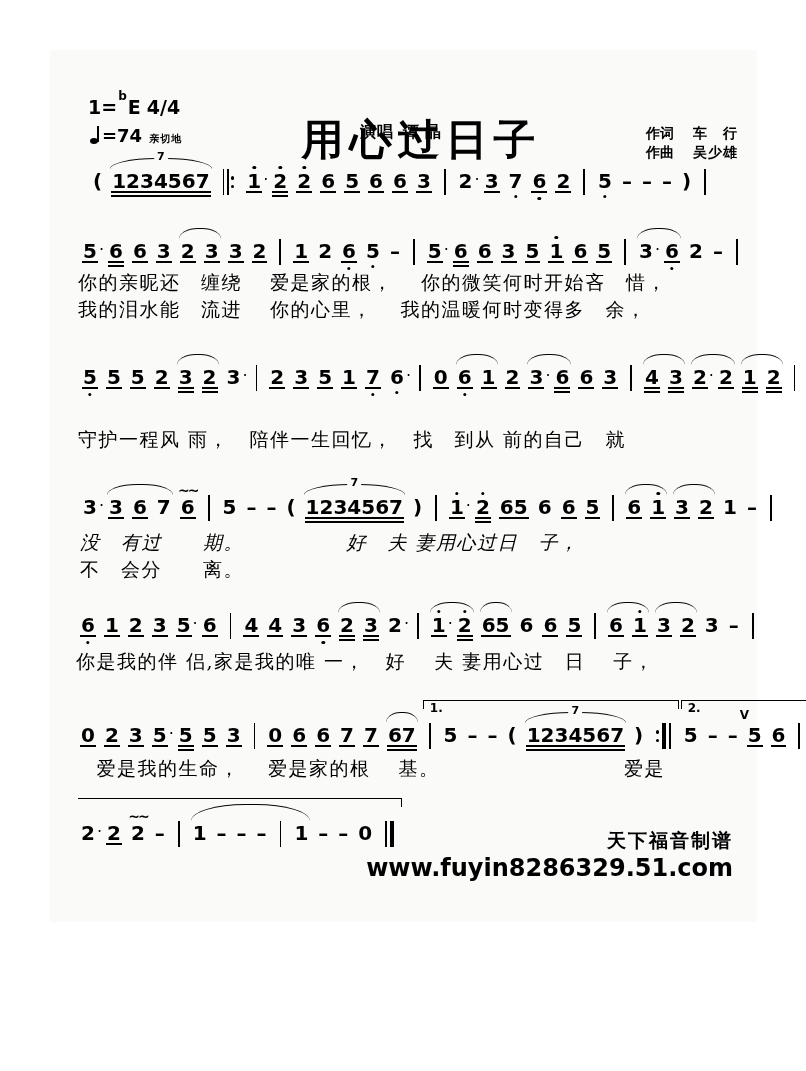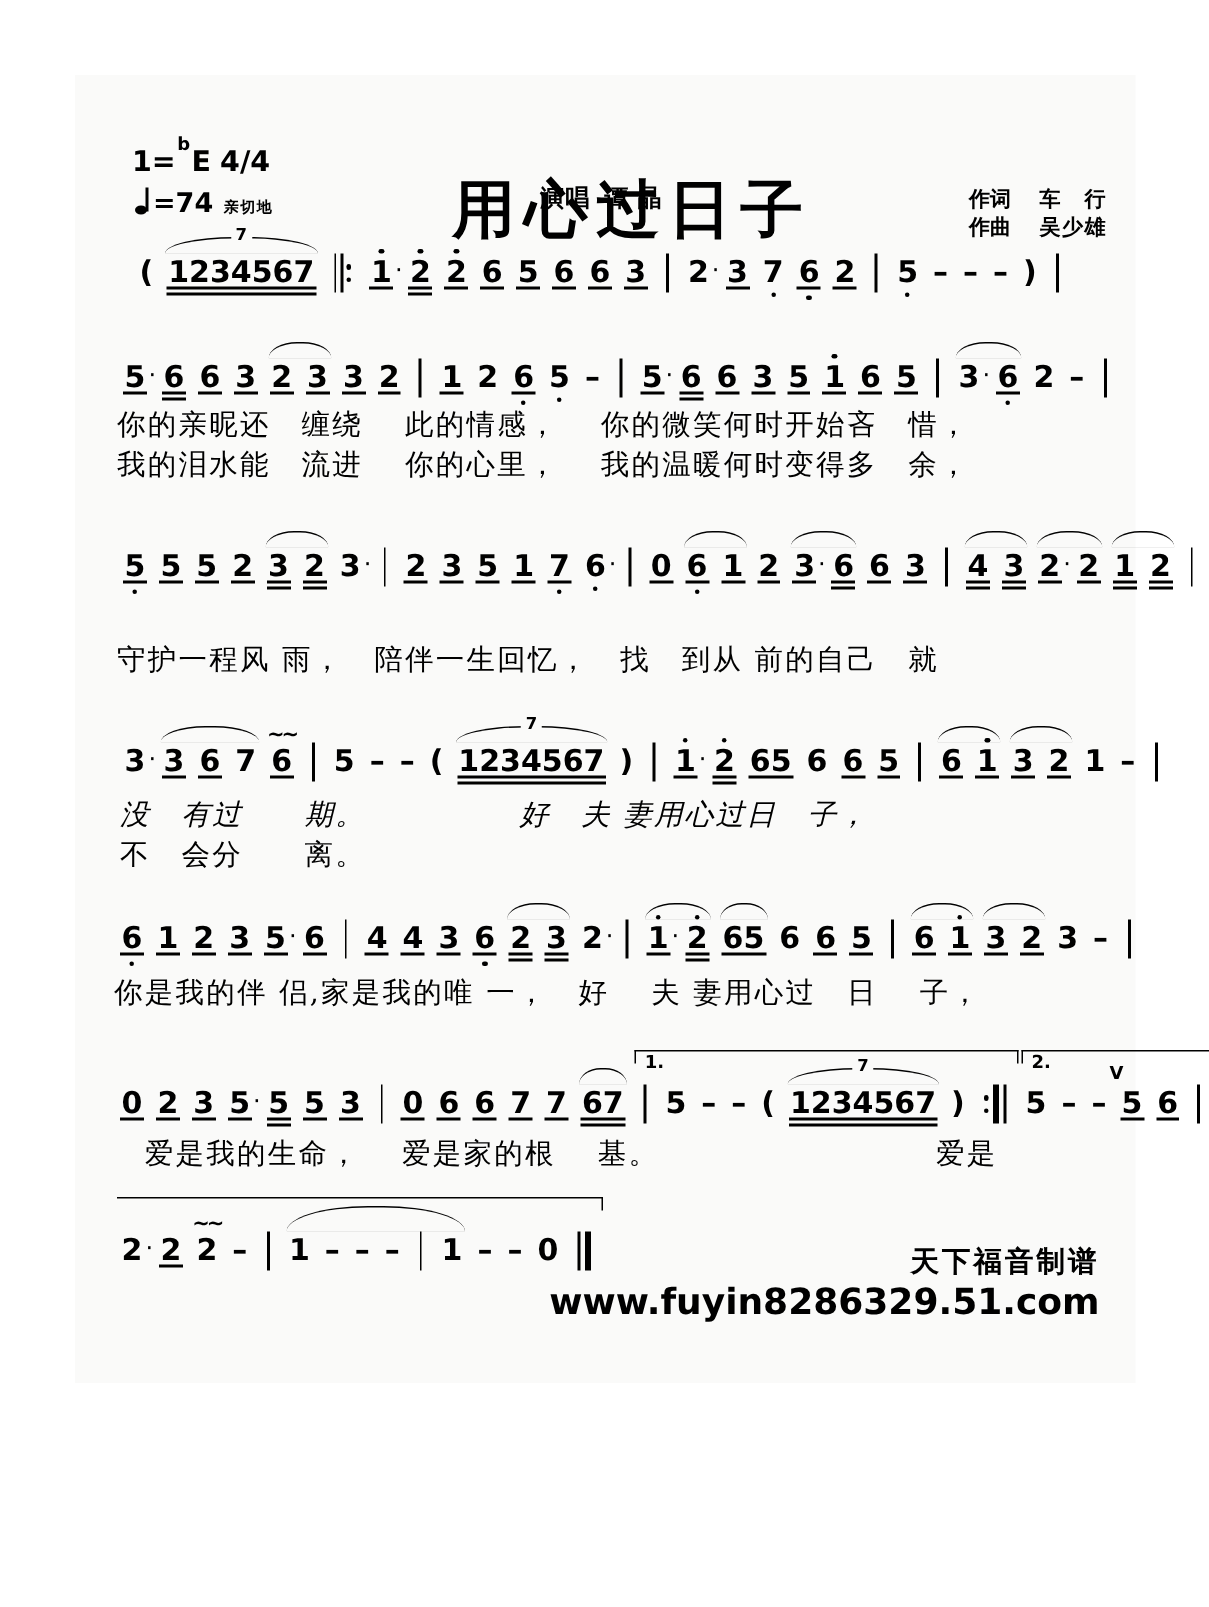--- a/index.html
+++ b/index.html
@@ -911,21 +911,21 @@
         <span class="tok note">
           <span class="glyph">0</span>
         </span>
         <span class="bar">
           <span class="bline"></span>
           <span class="bline thick"></span>
         </span>
       </span>
     </div>
 
-  <div class="lyric" id="ly2a">你的亲昵还　缠绕　 此的情感，　 你的微笑何时开始吝　惜，</div>
+  <div class="lyric" id="ly2a">你的亲昵还　缠绕　 爱是家的根，　 你的微笑何时开始吝　惜，</div>
   <div class="lyric" id="ly2b">我的泪水能　流进　 你的心里，　 我的温暖何时变得多　余，</div>
   <div class="lyric" id="ly3b">守护一程风 雨，　陪伴一生回忆，　找　到从 前的自己　就</div>
   <div class="lyric" id="ly4a">没　有过　　期。　　　　　好　夫 妻用心过日　子，</div>
   <div class="lyric" id="ly4b">不　会分　　离。</div>
   <div class="lyric" id="ly5">你是我的伴 侣,家是我的唯 一，　好　 夫 妻用心过　日　 子，</div>
   <div class="lyric" id="ly6">　爱是我的生命，　 爱是家的根　 基。　　　　　　　　　爱是</div>
 
   <div class="footer-pub">天下福音制谱</div>
   <div class="footer-url">www.fuyin8286329.51.com</div>
 

